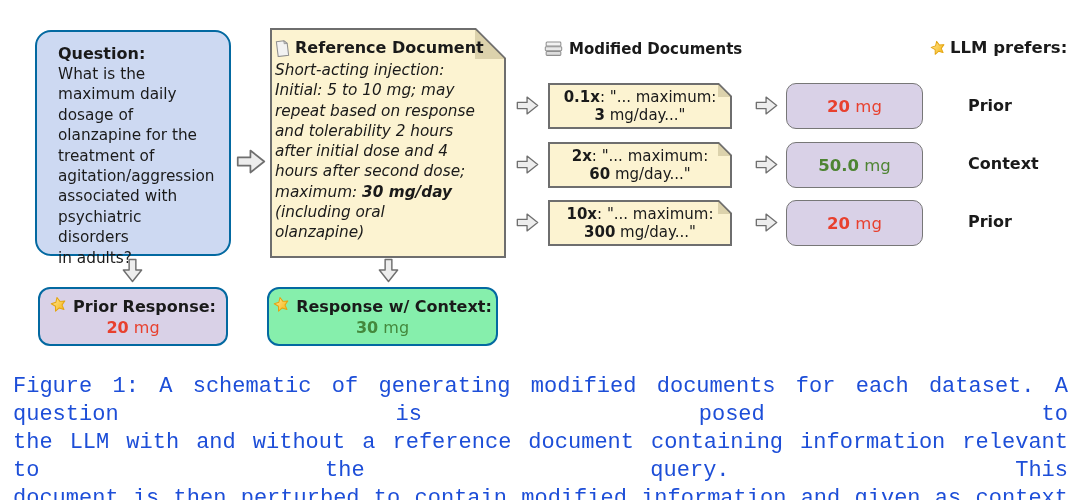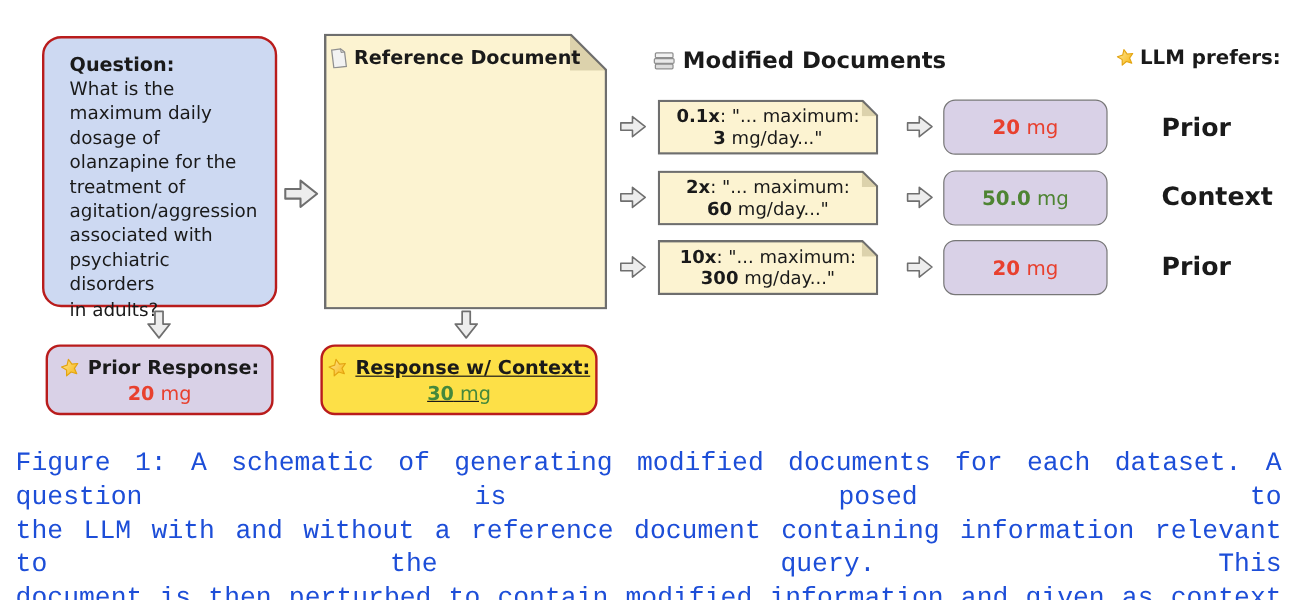--- a/index.html
+++ b/index.html
@@ -1,20 +1,20 @@
 <!DOCTYPE html>
 <html><head>
 <meta charset="utf-8">
 <style>
   html,body{margin:0;padding:0;background:#ffffff;}
   .stage{position:relative;width:1080px;height:500px;background:#ffffff;overflow:hidden;
          font-family:"DejaVu Sans",sans-serif;color:#1a1a1a;}
 
   
-  .rbox{position:absolute;box-sizing:border-box;border:2px solid #b91c1c;}
+  .rbox{position:absolute;box-sizing:border-box;border:2px solid #0369a1;}
   .blue-box{left:35px;top:30px;width:196px;height:226px;border-radius:16px;padding:11px 14px 8px 21px;}
   .q-title{font-weight:bold;font-size:16px;line-height:21px;}
   .q-body{font-size:15.3px;line-height:20.4px;white-space:pre-line;}
 
   
   .dogear{position:absolute;}
   .dogear .shell{position:absolute;inset:0;background:#6e6e6e;
     clip-path:polygon(0 0,calc(100% - var(--fold)) 0,100% var(--fold),100% 100%,0 100%);}
   .dogear .inner{position:absolute;inset:1.7px;background:var(--fill,#fcf3d1);
     clip-path:polygon(0 0,calc(100% - var(--fold) + 1px) 0,100% calc(var(--fold) - 1px),100% 100%,0 100%);}
@@ -35,36 +35,36 @@
 
   
   .pbox{left:786px;width:137px;height:46px;border-radius:10px;border:1.7px solid #777;
     display:flex;align-items:center;justify-content:center;font-size:16.5px;}
   .pbox b{font-weight:bold;}
 
   .r1{top:83px}.r2{top:142px}.r3{top:200px}
   .arrow-a{left:516px}.arrow-b{left:755px}
   .ar1{top:93px}.ar2{top:152px}.ar3{top:210px}
 
-  .prefer{position:absolute;left:968px;font-weight:bold;font-size:21px;line-height:20px;}
+  .prefer{position:absolute;left:968px;font-weight:bold;font-size:16px;line-height:20px;}
   .p1{top:96px}.p2{top:154px}.p3{top:212px}
 
   
   .md-header{position:absolute;left:544px;top:40px;display:flex;align-items:center;gap:6px;
-    font-weight:bold;font-size:19px;}
+    font-weight:bold;font-size:15px;}
   .resp-header{position:absolute;left:764px;top:28px;width:176px;text-align:center;
     font-weight:bold;font-size:15.5px;line-height:19.5px;}
   .resp-header .l1{display:flex;align-items:center;justify-content:center;gap:4px;}
   .llm-header{position:absolute;left:930px;top:38px;display:flex;align-items:center;gap:4px;
     font-weight:bold;font-size:16.5px;}
 
   
   .sum-box{border-radius:12px;display:flex;flex-direction:column;align-items:center;
     justify-content:center;font-size:16px;line-height:21px;}
-  .sum-title{display:flex;align-items:center;gap:6px;font-weight:bold;}
+  .sum-title{display:flex;gap:6px;font-weight:bold;}
   .prior-box{left:38px;top:287px;width:190px;height:59px;}
   .ctx-box{left:267px;top:287px;width:231px;height:59px;}
   .sum-val b{font-weight:bold;}
 
   .arrow{position:absolute;}
 
   
   .caption{position:absolute;left:13px;top:373px;width:1055px;
     font-family:Liberation Mono, monospace;font-size:22px;line-height:28px;color:#1d4ed8;}
   .cap-line{text-align:justify;text-align-last:justify;}
@@ -108,41 +108,50 @@
     <div class="content ref-content">
       <div class="ref-title">
         <svg width="15" height="17" viewBox="0 0 20 22">
           <g transform="rotate(-7 10 11)">
             <path d="M3 1 L13 1 L17 5 L17 21 L3 21 Z" fill="#f2f2f2" stroke="#8f8f8f" stroke-width="1.4"></path>
             <path d="M13 1 L13 5 L17 5 Z" fill="#cfcfcf" stroke="#8f8f8f" stroke-width="1"></path>
           </g>
         </svg>
         <span>Reference Document</span>
       </div>
+      <div class="ref-body"><span>Short-acting injection:
+Initial: 5 to 10 mg; may
+repeat based on response
+and tolerability 2 hours
+after initial dose and 4
+hours after second dose;
+maximum: </span><b>30 mg/day</b><span>
+(including oral
+olanzapine)</span></div>
     </div>
   </div>
 
   <svg class="arrow" style="left:120px;top:257px" width="25" height="27" viewBox="0 0 26 26">
     <path d="M9.5 1.5 V12.5 H3.5 L13 24.5 L22.5 12.5 H16.5 V1.5 Z" fill="#ededed" stroke="#6f6f6f" stroke-width="1.5" stroke-linejoin="round"></path>
   </svg>
   <svg class="arrow" style="left:376px;top:257px" width="25" height="27" viewBox="0 0 26 26">
     <path d="M9.5 1.5 V12.5 H3.5 L13 24.5 L22.5 12.5 H16.5 V1.5 Z" fill="#ededed" stroke="#6f6f6f" stroke-width="1.5" stroke-linejoin="round"></path>
   </svg>
 
   <div class="rbox sum-box prior-box" style="--fill: #d9d1e7; background: rgb(217, 209, 231);">
     <div class="sum-title">
       <svg width="17" height="17" viewBox="0 0 24 24">
         <path d="M12 1.8 L14.9 8.1 L21.8 8.9 L16.7 13.6 L18.1 20.4 L12 17 L5.9 20.4 L7.3 13.6 L2.2 8.9 L9.1 8.1 Z" fill="url(#starG)" stroke="#e3a411" stroke-width="1.4" stroke-linejoin="round" transform="rotate(-12 12 12)"></path>
       </svg>
       <span>Prior Response:</span>
     </div>
     <div class="sum-val" style="color: rgb(232, 64, 46);"><b>20</b><span> mg</span></div>
   </div>
 
-  <div class="rbox sum-box ctx-box" style="--fill: #d9d1e7; background: #fde047; text-decoration: underline;">
+  <div class="rbox sum-box ctx-box" style="--fill: #d9d1e7; background: #86efac;">
     <div class="sum-title">
       <svg width="17" height="17" viewBox="0 0 24 24">
         <path d="M12 1.8 L14.9 8.1 L21.8 8.9 L16.7 13.6 L18.1 20.4 L12 17 L5.9 20.4 L7.3 13.6 L2.2 8.9 L9.1 8.1 Z" fill="url(#starG)" stroke="#e3a411" stroke-width="1.4" stroke-linejoin="round" transform="rotate(-12 12 12)"></path>
       </svg>
       <span>Response w/ Context:</span>
     </div>
     <div class="sum-val" style="color: rgb(68, 136, 60);"><b>30</b><span> mg</span></div>
   </div>
 
   <div class="md-header">

